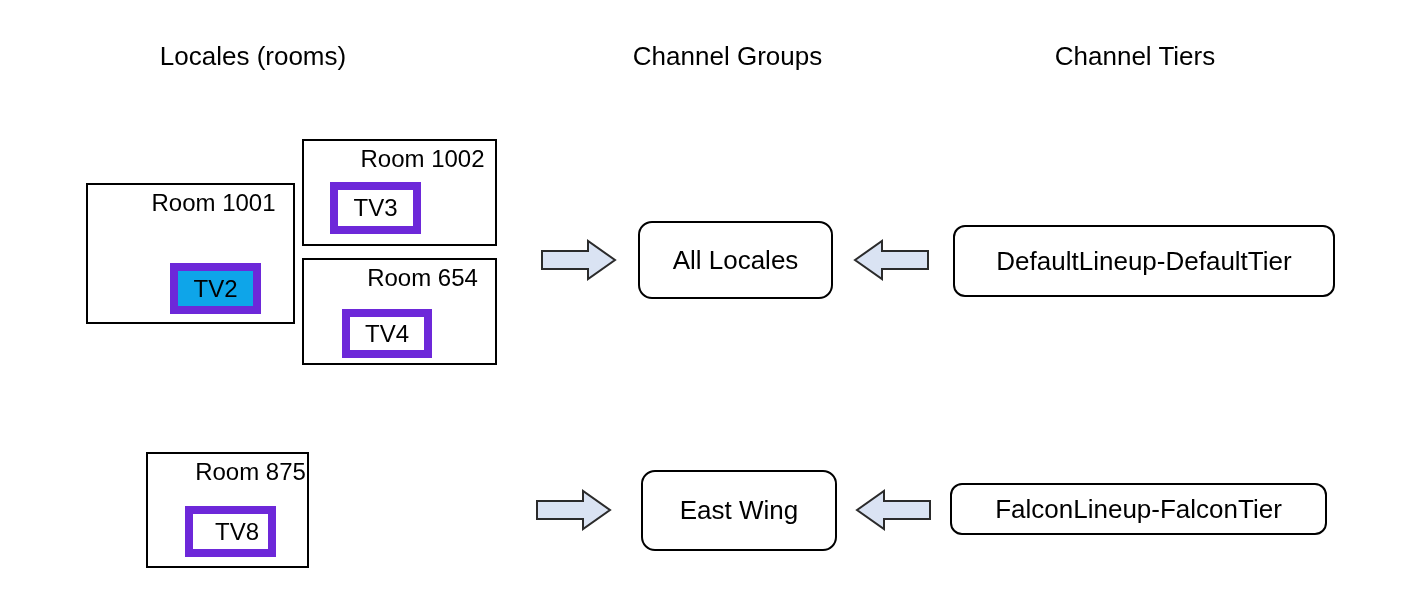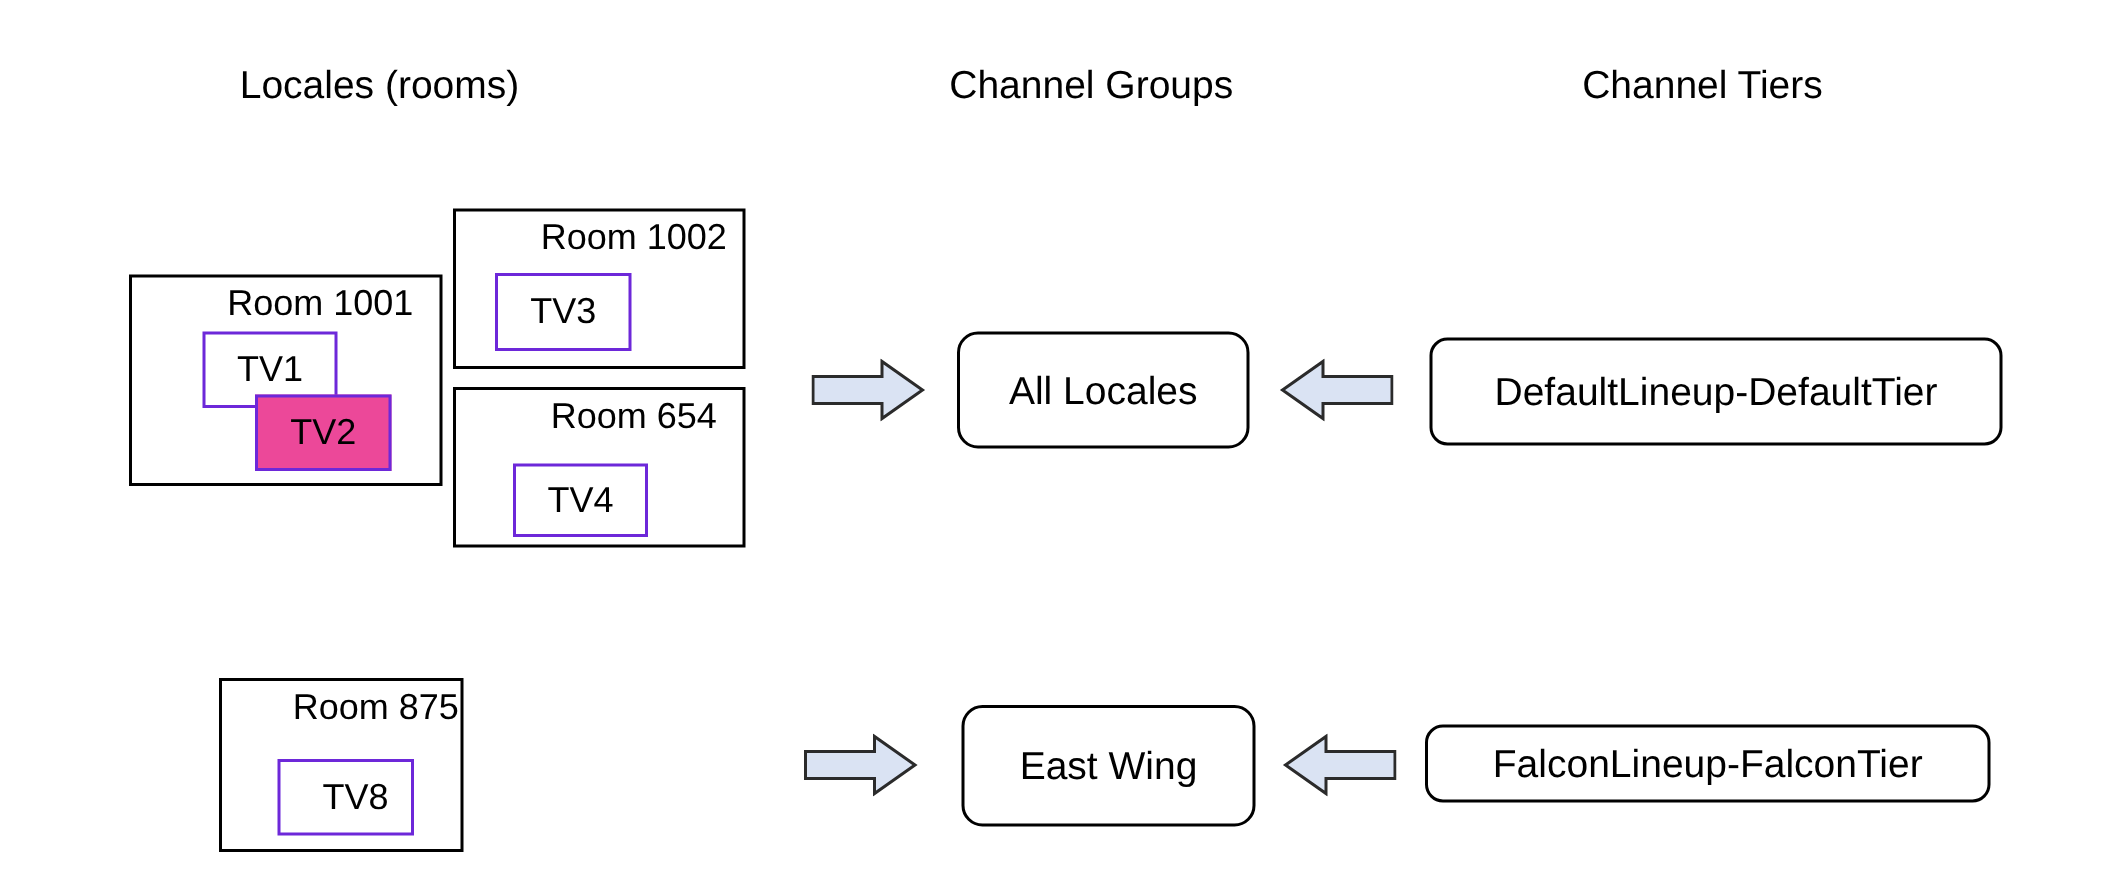--- a/index.html
+++ b/index.html
@@ -45,31 +45,31 @@
     margin-top: 4px;
     text-align: center;
     font-size: 24px;
     line-height: 28px;
     white-space: nowrap;
     padding-left: 46px;
   }
 
   .tv {
     position: absolute;
-    border: 2px solid #6d28d9;
+    border: 8px solid #6d28d9;
     background: #ffffff;
     box-sizing: border-box;
     display: flex;
     align-items: center;
     justify-content: center;
     font-size: 24px;
     white-space: nowrap;
   }
   #tv1 { left: 47px; top: 36px; width: 90px; height: 51px; }
-  #tv2 { left: 82px; top: 78px; width: 91px; height: 51px; background: #ec4899; }
+  #tv2 { left: 82px; top: 78px; width: 91px; height: 51px; background: #0ea5e9; }
   #tv3 { left: 26px; top: 41px; width: 91px; height: 52px; }
   #tv4 { left: 38px; top: 49px; width: 90px; height: 49px; }
   #tv8 { left: 37px; top: 52px; width: 91px; height: 51px; padding-left: 13px; }
   #tv9 { left: 24px; top: 52px; width: 88px; height: 51px; }
 
   .rounded-box {
     position: absolute;
     border: 2px solid #000000;
     background: #ffffff;
     box-sizing: border-box;
@@ -101,21 +101,20 @@
 <body>
 
 <div class="canvas">
 
   <div class="col-header" id="header-locales">Locales (rooms)</div>
   <div class="col-header" id="header-locale-groups">Channel Groups</div>
   <div class="col-header" id="header-channel-tiers">Channel Tiers</div>
 
   <div class="room" id="room-1001">
     <span class="room-label">Room 1001</span>
-    <div class="tv" id="tv1">TV1</div>
     <div class="tv" id="tv2">TV2</div>
   </div>
 
   <div class="room" id="room-1002">
     <span class="room-label">Room 1002</span>
     <div class="tv" id="tv3">TV3</div>
   </div>
 
   <div class="room" id="room-654">
     <span class="room-label">Room 654</span>

